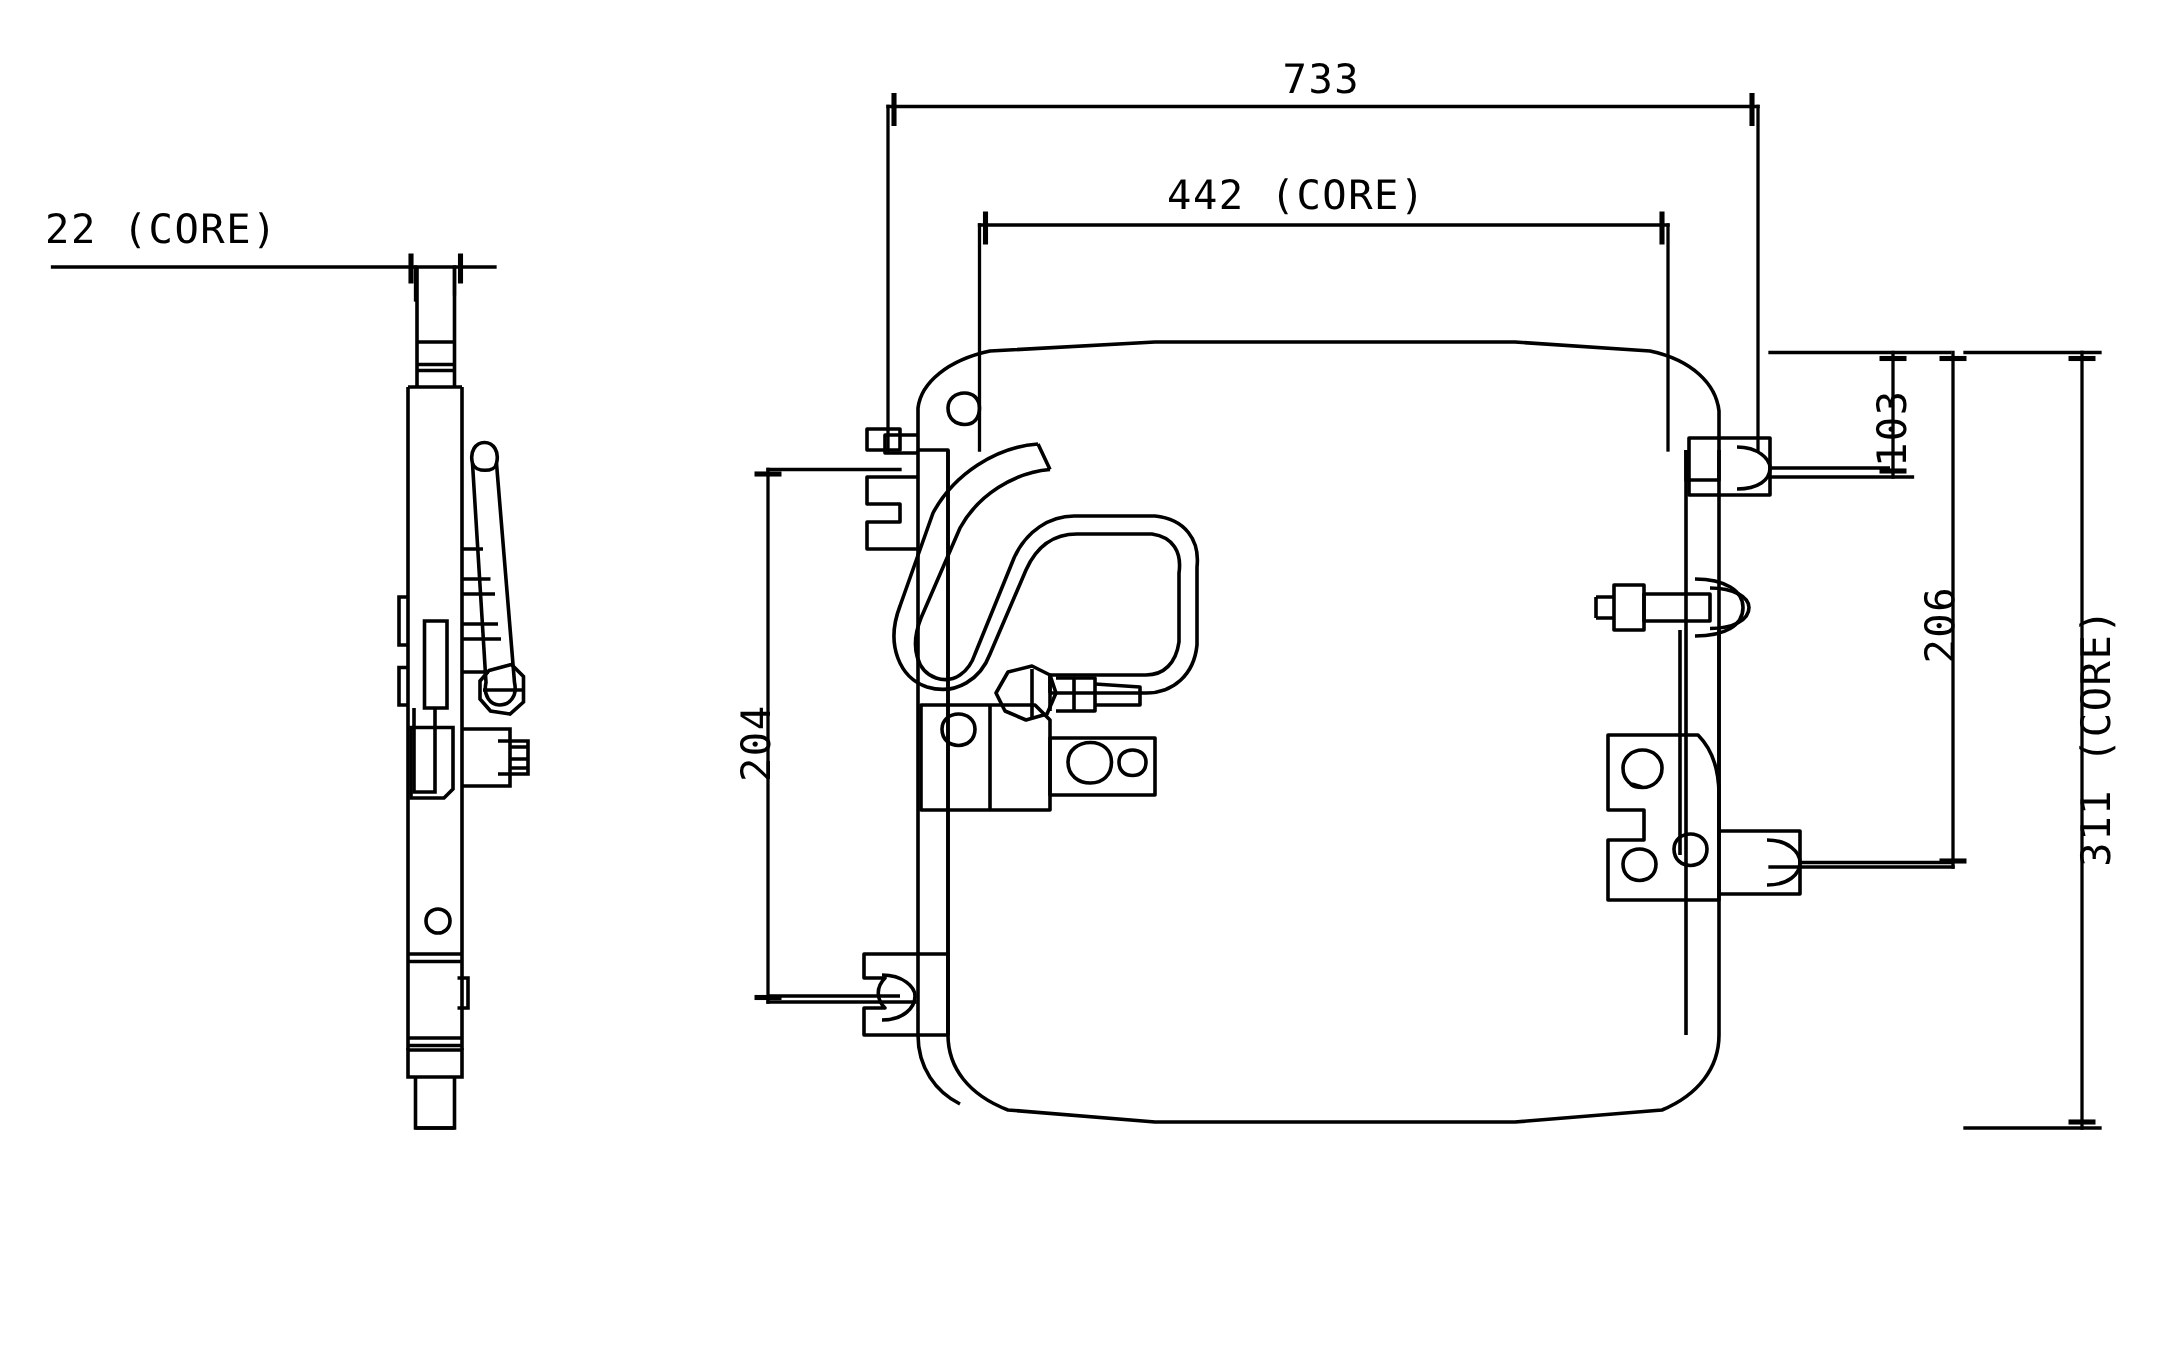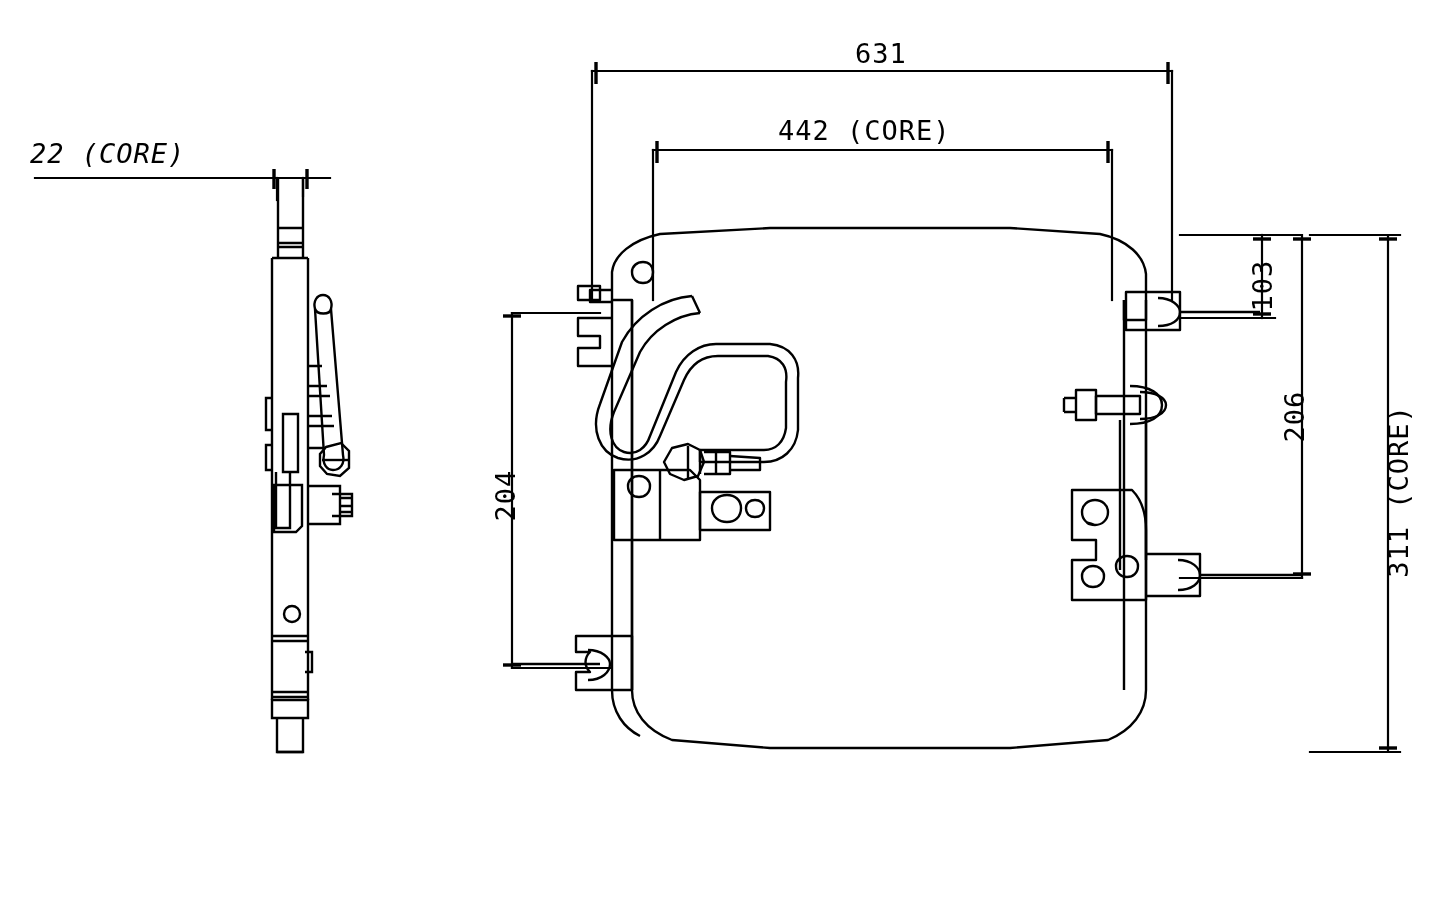--- a/index.html
+++ b/index.html
@@ -241,23 +241,23 @@
                C1104,583 1099,587 1093,587 C1087,587 1082,583 1082,576 Z"></path>
       <path d="M1116,566 C1116,560 1121,556 1127,556 C1133,556 1138,560 1138,566
                C1138,573 1133,577 1127,577 C1121,577 1116,573 1116,566 Z"></path>
 
       <path d="M1146,554 L1200,554 L1200,596 L1146,596"></path>
       <path d="M1178,560 C1192,560 1200,568 1200,575 C1200,583 1192,590 1178,590"></path>
       <path d="M1200,575 L1302,575"></path>
     </g>
   </svg>
 
-  <div class="dim-label" style="left:30px; top:140px;font-style:italic;">22 (CORE)</div>
-
-  <div class="dim-label" style="left:855px; top:40px;">631</div>
+  <div class="dim-label" style="left:30px; top:140px;">22 (CORE)</div>
+
+  <div class="dim-label" style="left:855px; top:40px;">733</div>
 
   <div class="dim-label" style="left:778px; top:117px;">442 (CORE)</div>
 
   <div class="dim-label rot90" style="left:455px; top:482px; width:100px; text-align:center;">204</div>
 
   <div class="dim-label rot90" style="left:1212px; top:272px; width:100px; text-align:center;">103</div>
 
   <div class="dim-label rot90" style="left:1244px; top:403px; width:100px; text-align:center;">206</div>
 
   <div class="dim-label rot90" style="left:1288px; top:478px; width:220px; text-align:center;">311 (CORE)</div>

